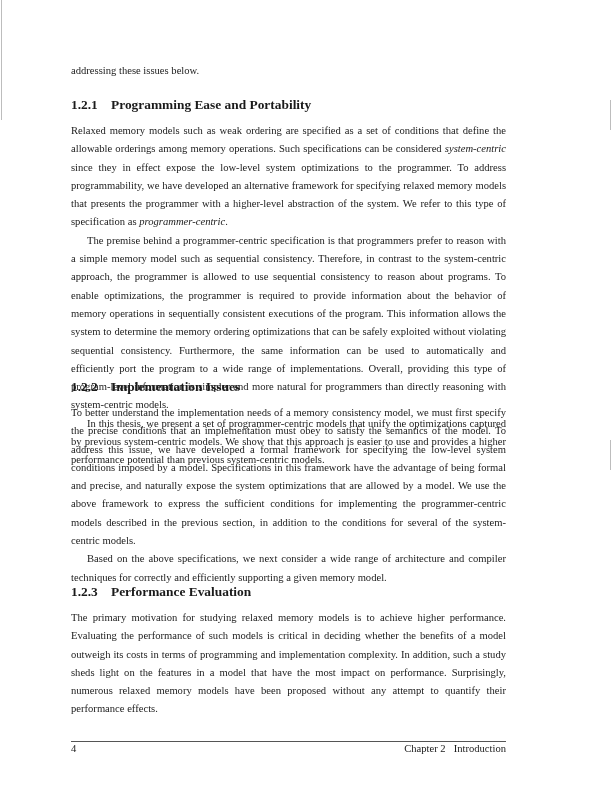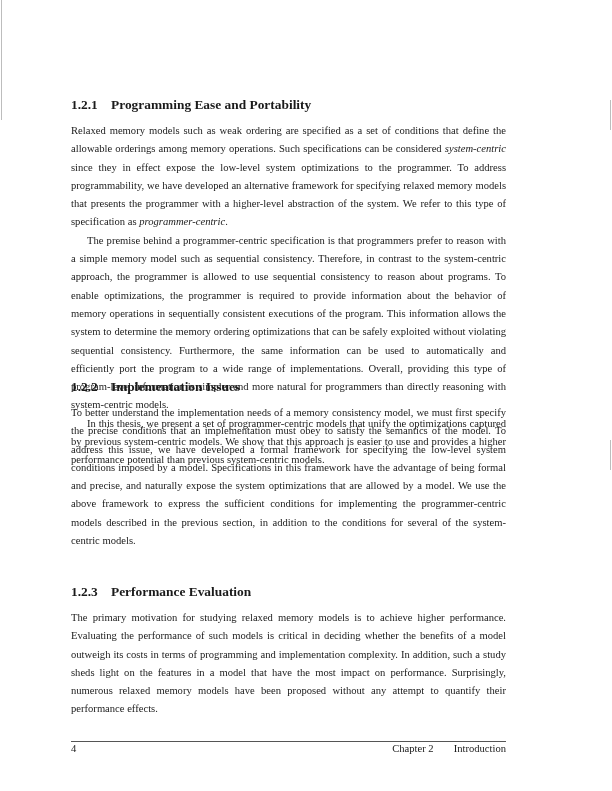--- a/index.html
+++ b/index.html
@@ -6,49 +6,53 @@
   body { width: 612px; height: 791px; position: relative; overflow: hidden;
          font-family: "Liberation Serif", "DejaVu Serif", serif; color: #1a1a1a; }
   .page { position: absolute; left: 0; top: 0; width: 612px; height: 791px; }
   .text { position: absolute; left: 71px; width: 435px; }
   p { margin: 0; font-size: 10.6px; line-height: 18.3px; text-align: justify; }
   p.indent { text-indent: 16px; }
   h2 { margin: 0; font-size: 13.4px; font-weight: bold; line-height: 18px; }
   h2 .num { display: inline-block; width: 40px; }
   .footer-rule { position: absolute; left: 71px; top: 741px; width: 435px; height: 1px; background: #555; }
   .footer { position: absolute; left: 71px; top: 743px; width: 435px; font-size: 10.6px; display: flex; justify-content: space-between; }
-  .footer .right span + span { margin-left: 20px; }
+  .footer .right span + span { margin-left: 8px; }
   .scan-mark { position: absolute; background: #bdbdbd; width: 1px; }
 </style>
 </head>
 <body>
 
 <div class="page">
 
   <div class="scan-mark" style="left:1px; top:0; height:120px;"></div>
   <div class="scan-mark" style="left:610px; top:100px; height:30px;"></div>
   <div class="scan-mark" style="left:610px; top:440px; height:30px;"></div>
 
+  <div class="text" style="top:62px;">
+    <p>addressing these issues below.</p>
+  </div>
 
   <div class="text" style="top:96px;">
     <h2>
       <span class="num">1.2.1</span><span>Programming Ease and Portability</span>
     </h2>
     <div style="height:8px"></div>
     <p>Relaxed memory models such as weak ordering are specified as a set of conditions that define the allowable orderings among memory operations. Such specifications can be considered <i>system-centric</i> since they in effect expose the low-level system optimizations to the programmer. To address programmability, we have developed an alternative framework for specifying relaxed memory models that presents the programmer with a higher-level abstraction of the system. We refer to this type of specification as <i>programmer-centric</i>.</p>
     <p class="indent">The premise behind a programmer-centric specification is that programmers prefer to reason with a simple memory model such as sequential consistency. Therefore, in contrast to the system-centric approach, the programmer is allowed to use sequential consistency to reason about programs. To enable optimizations, the programmer is required to provide information about the behavior of memory operations in sequentially consistent executions of the program. This information allows the system to determine the memory ordering optimizations that can be safely exploited without violating sequential consistency. Furthermore, the same information can be used to automatically and efficiently port the program to a wide range of implementations. Overall, providing this type of program-level information is simpler and more natural for programmers than directly reasoning with system-centric models.</p>
     <p class="indent">In this thesis, we present a set of programmer-centric models that unify the optimizations captured by previous system-centric models. We show that this approach is easier to use and provides a higher performance potential than previous system-centric models.</p>
   </div>
 
   <div class="text" style="top:378px;">
     <h2>
       <span class="num">1.2.2</span><span>Implementation Issues</span>
     </h2>
     <div style="height:8px"></div>
     <p>To better understand the implementation needs of a memory consistency model, we must first specify the precise conditions that an implementation must obey to satisfy the semantics of the model. To address this issue, we have developed a formal framework for specifying the low-level system conditions imposed by a model. Specifications in this framework have the advantage of being formal and precise, and naturally expose the system optimizations that are allowed by a model. We use the above framework to express the sufficient conditions for implementing the programmer-centric models described in the previous section, in addition to the conditions for several of the system-centric models.</p>
+    <p class="indent">Based on the above specifications, we next consider a wide range of architecture and compiler techniques for correctly and efficiently supporting a given memory model.</p>
   </div>
 
   <div class="text" style="top:583px;">
     <h2>
       <span class="num">1.2.3</span><span>Performance Evaluation</span>
     </h2>
     <div style="height:8px"></div>
     <p>The primary motivation for studying relaxed memory models is to achieve higher performance. Evaluating the performance of such models is critical in deciding whether the benefits of a model outweigh its costs in terms of programming and implementation complexity. In addition, such a study sheds light on the features in a model that have the most impact on performance. Surprisingly, numerous relaxed memory models have been proposed without any attempt to quantify their performance effects.</p>
   </div>
 

